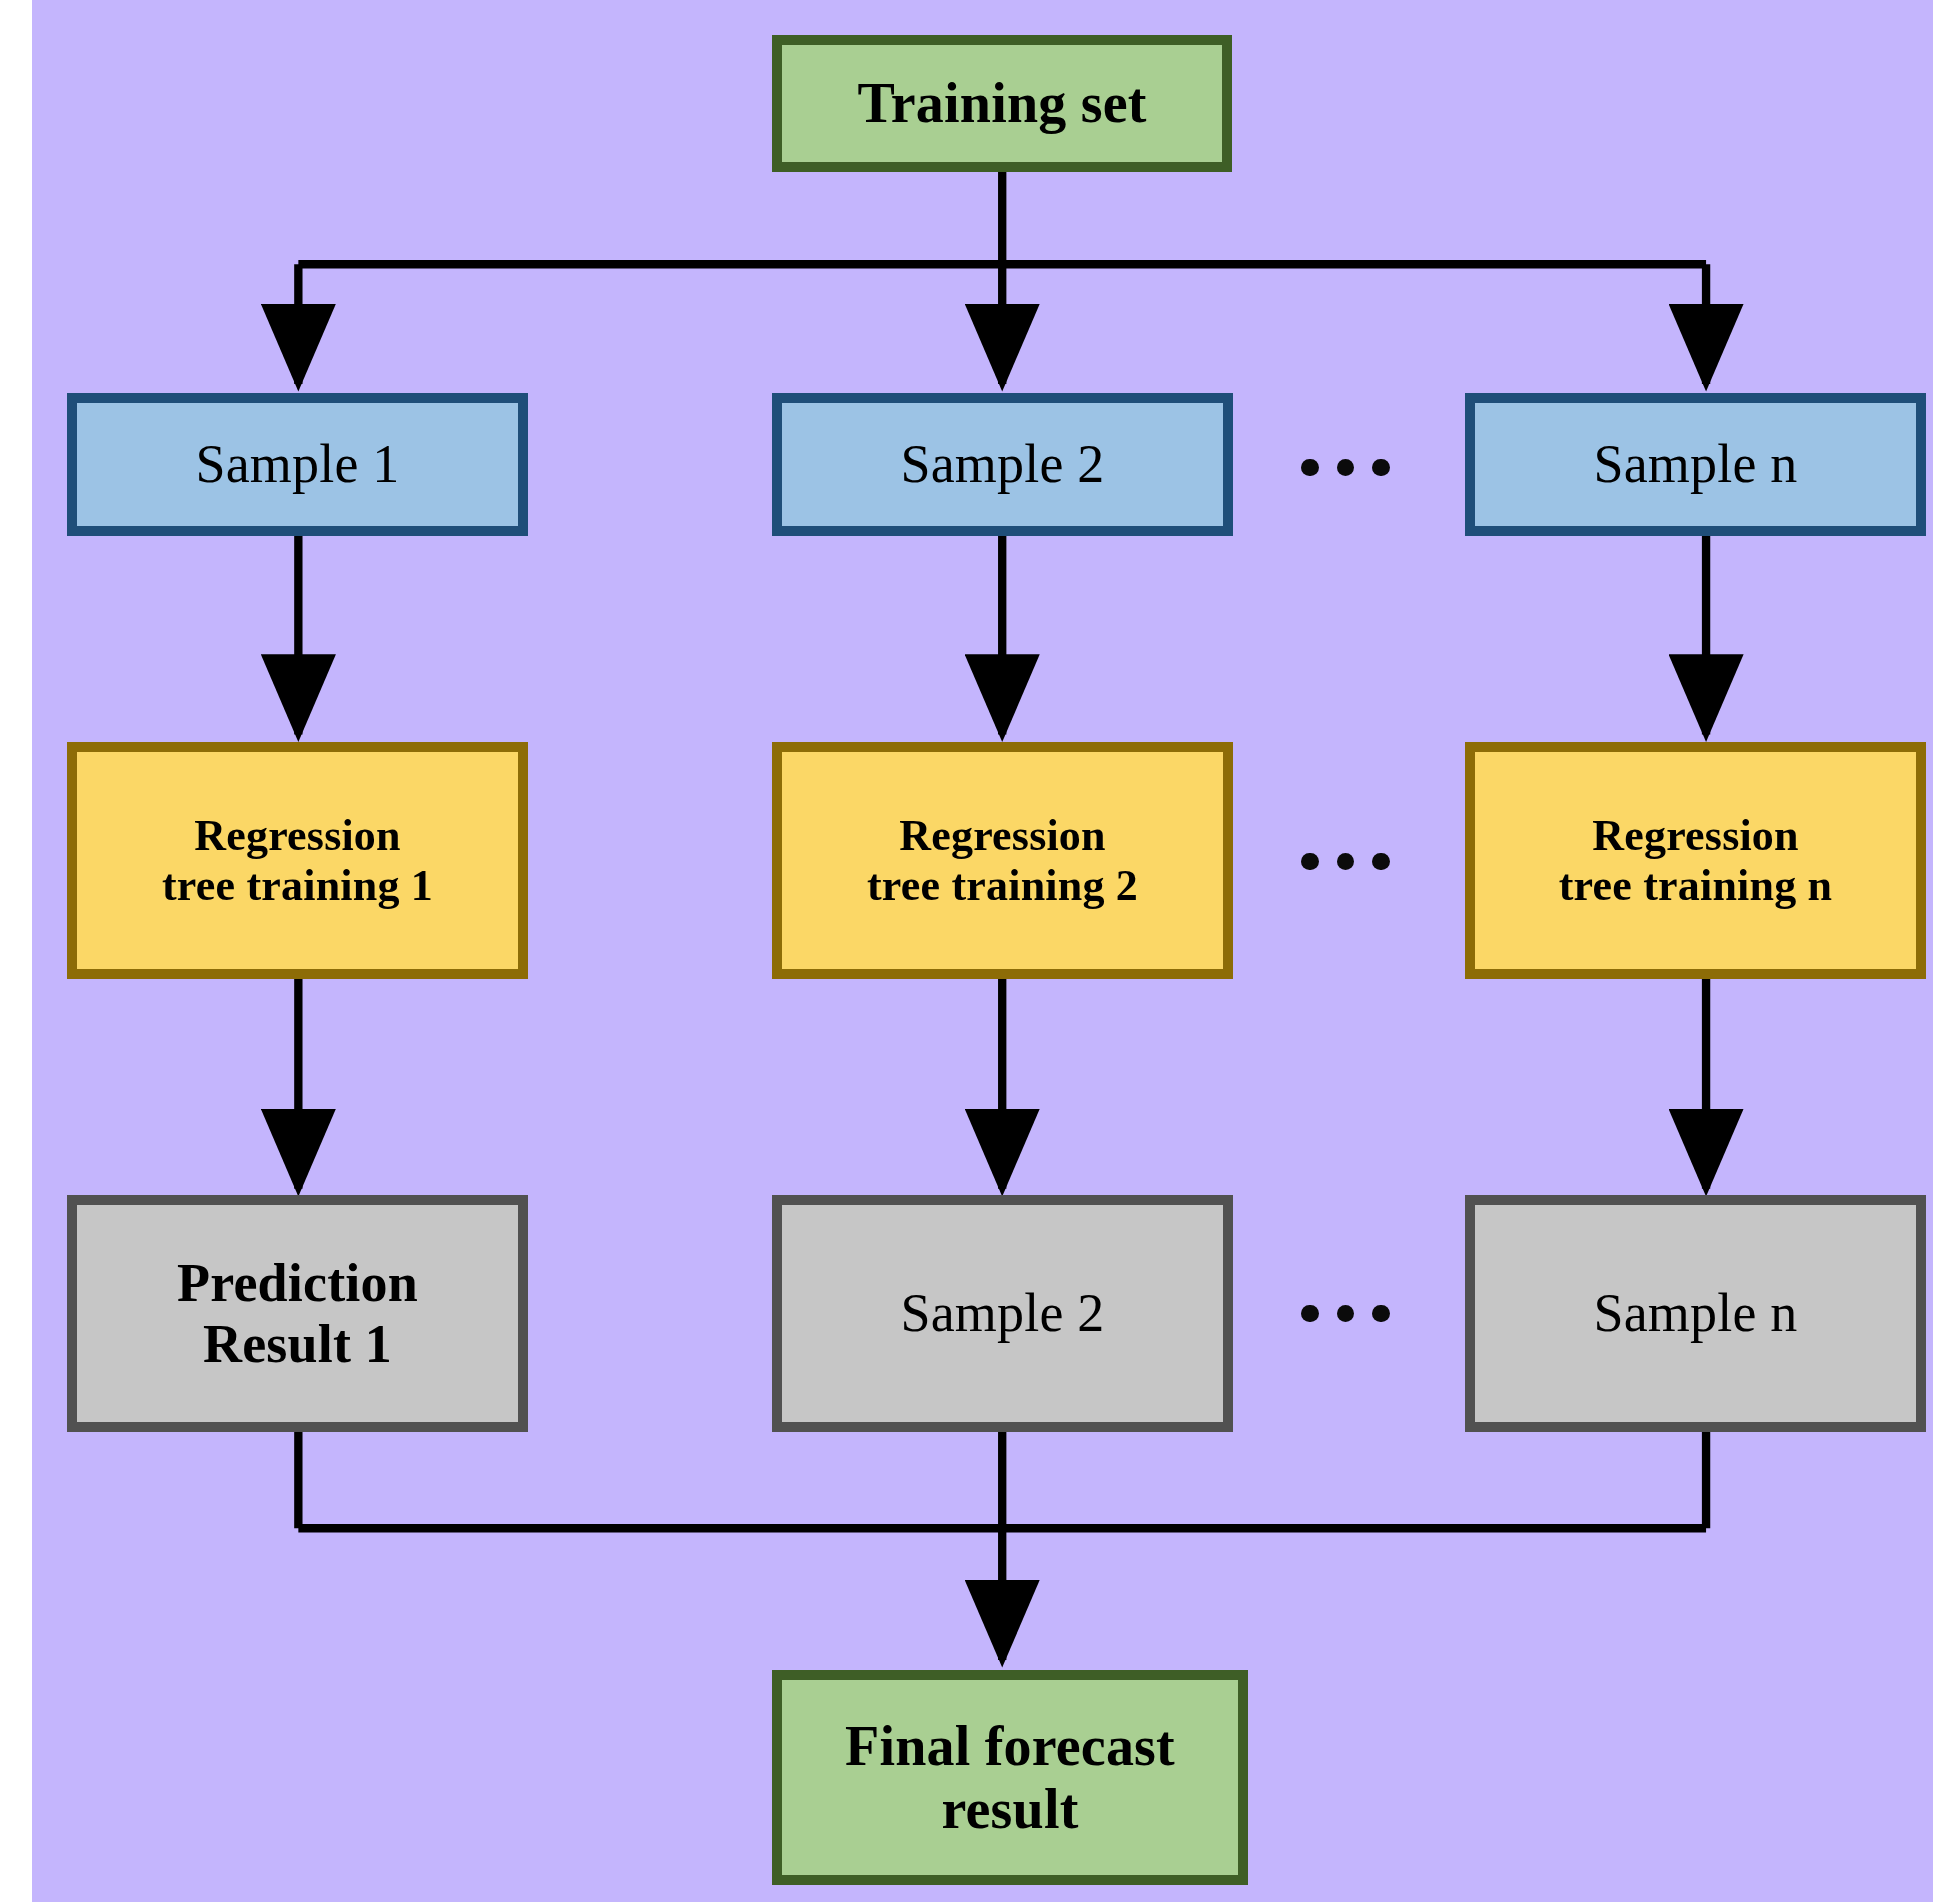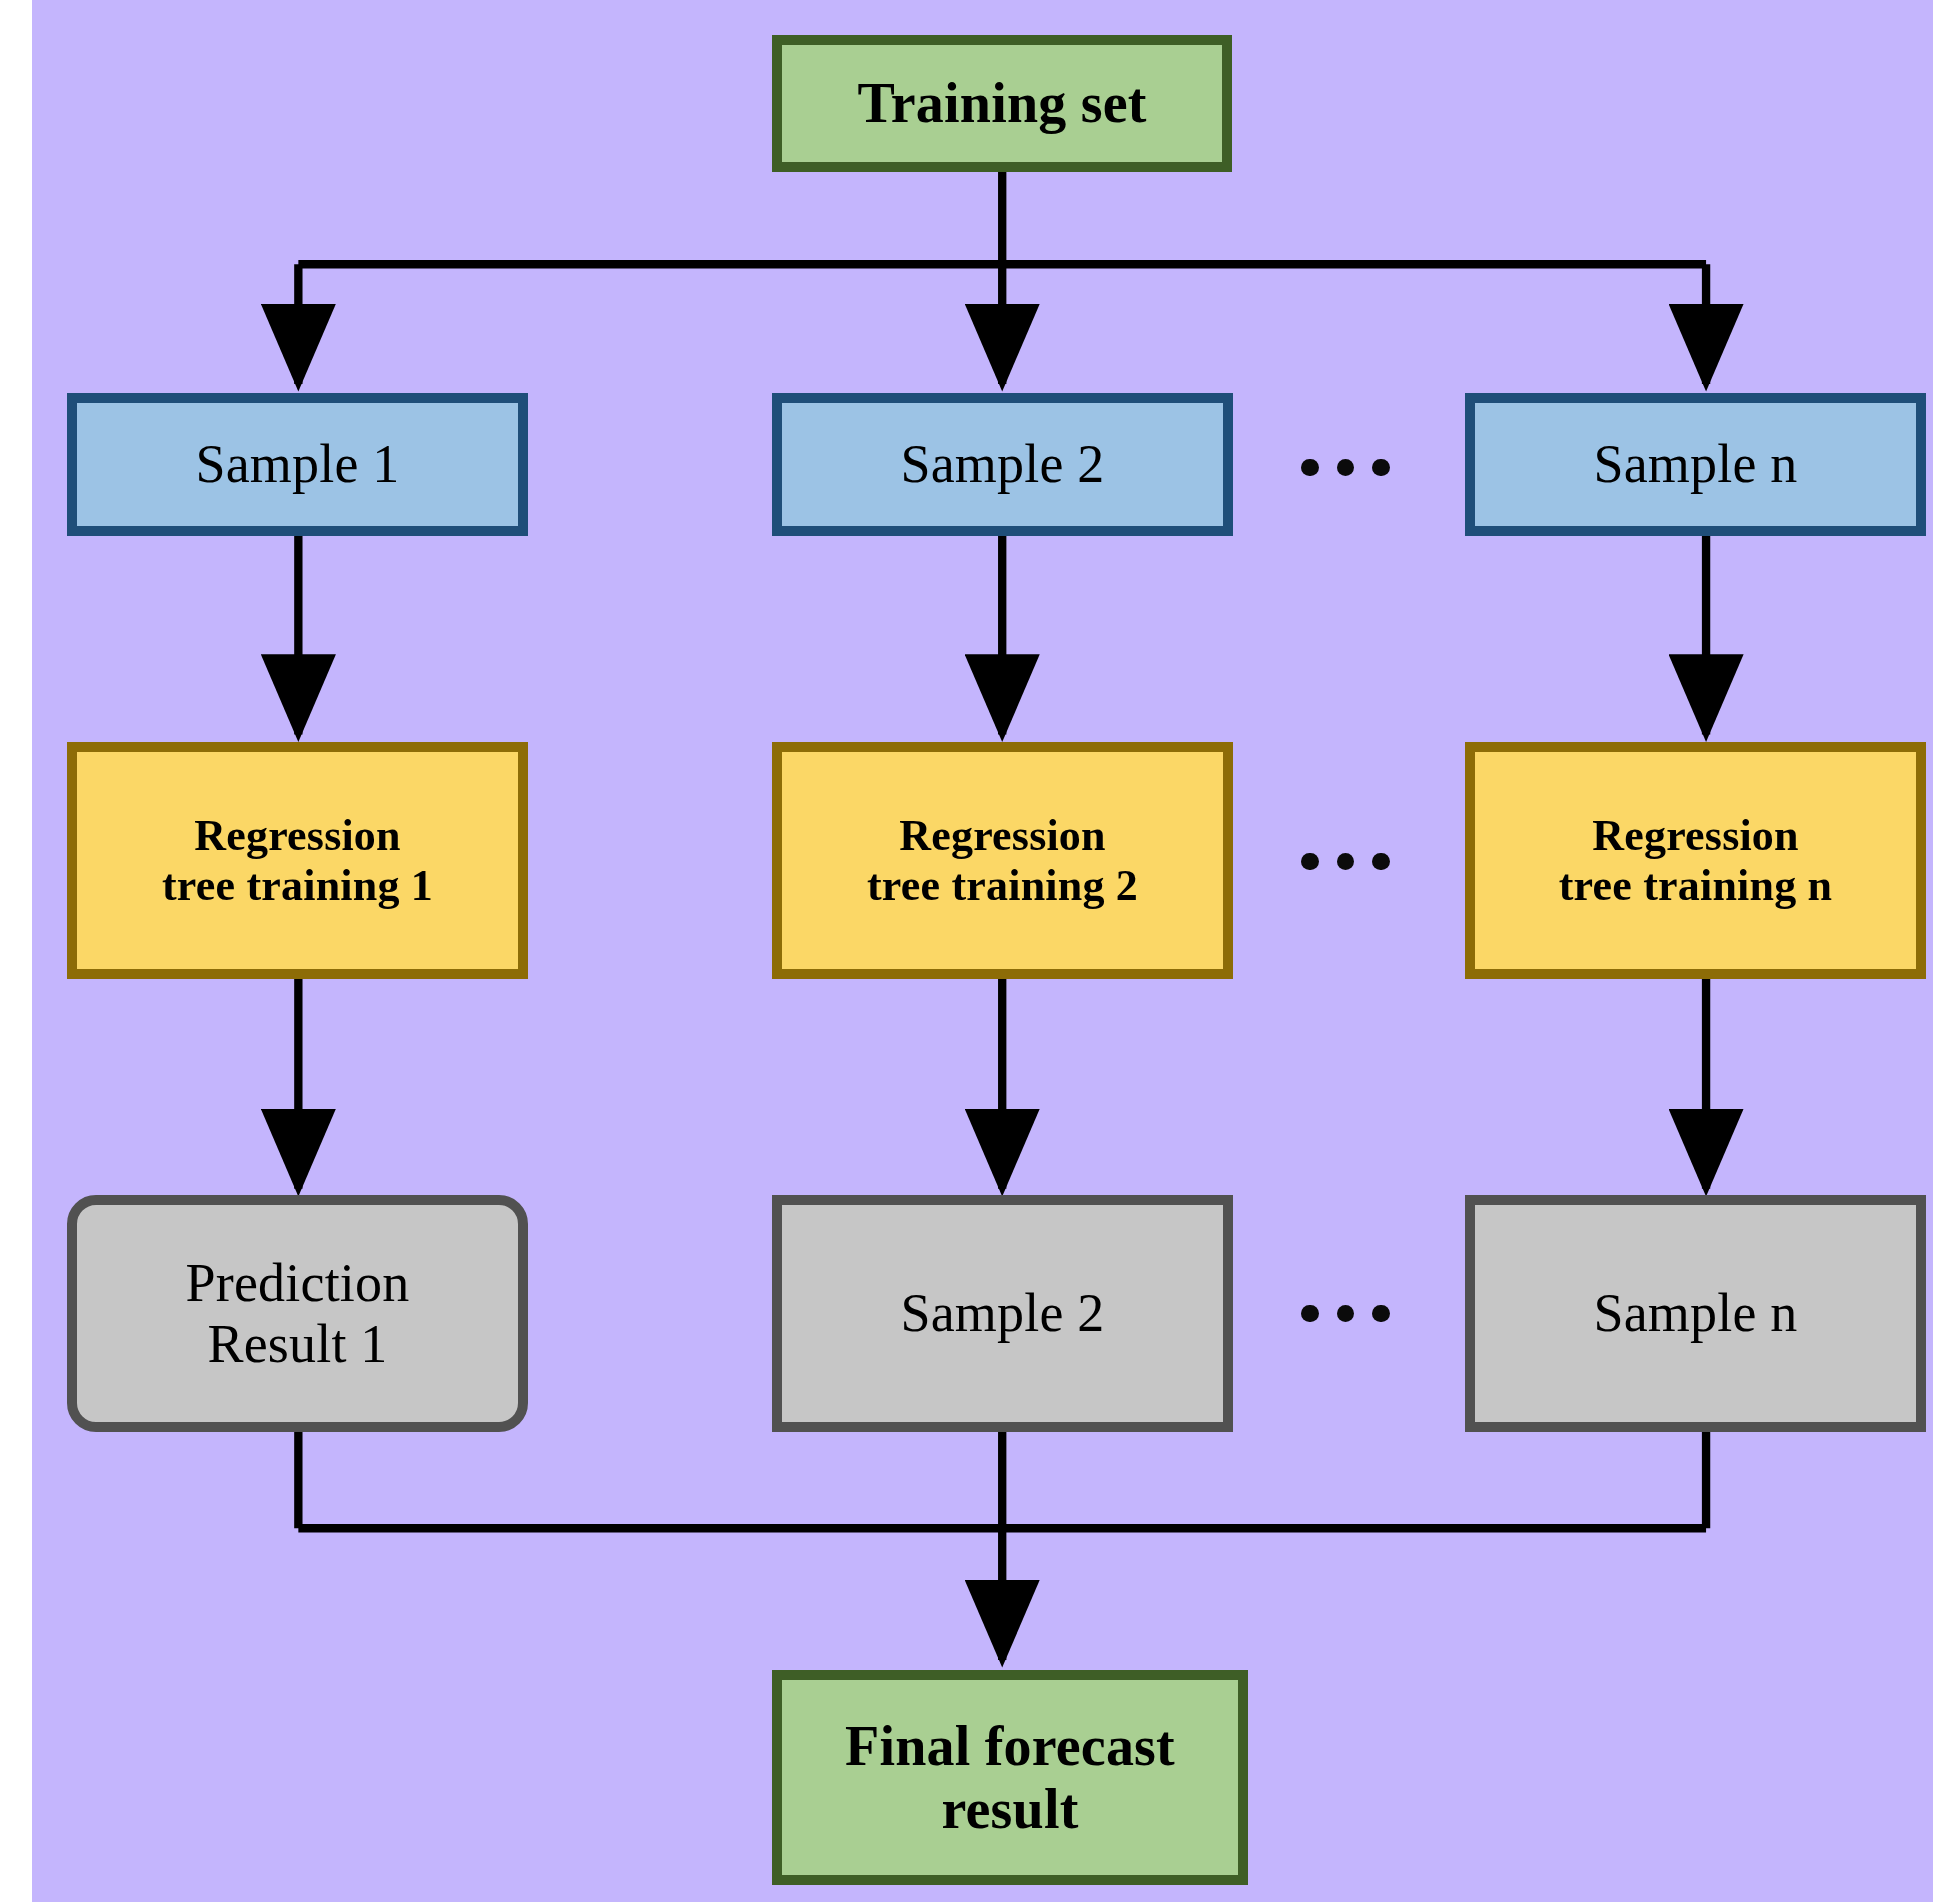--- a/index.html
+++ b/index.html
@@ -61,22 +61,21 @@
     border: 10.2px solid #8d6c07;
     font-weight: bold;
     font-size: 44px;
   }
   .node-gray {
     background: #c6c6c6;
     border: 10.2px solid #515151;
     font-size: 54px;
   }
   .node-gray.bold-label {
-    font-weight: normal;
-    border-radius: 29px;
+    font-weight: bold;
   }
   .ellipsis {
     position: absolute;
     display: flex;
     align-items: center;
     justify-content: space-between;
     width: 89px;
     height: 18.6px;
   }
   .ellipsis span.dot {

